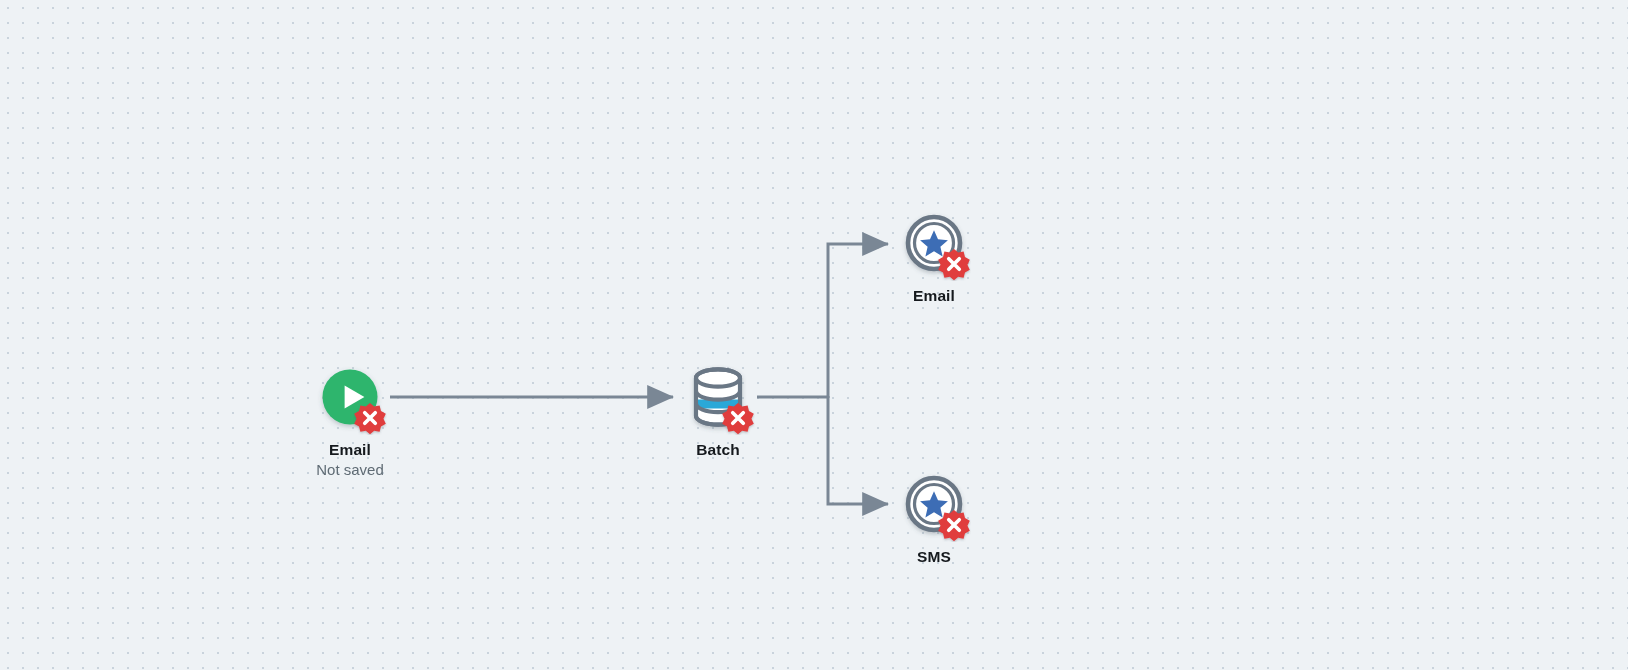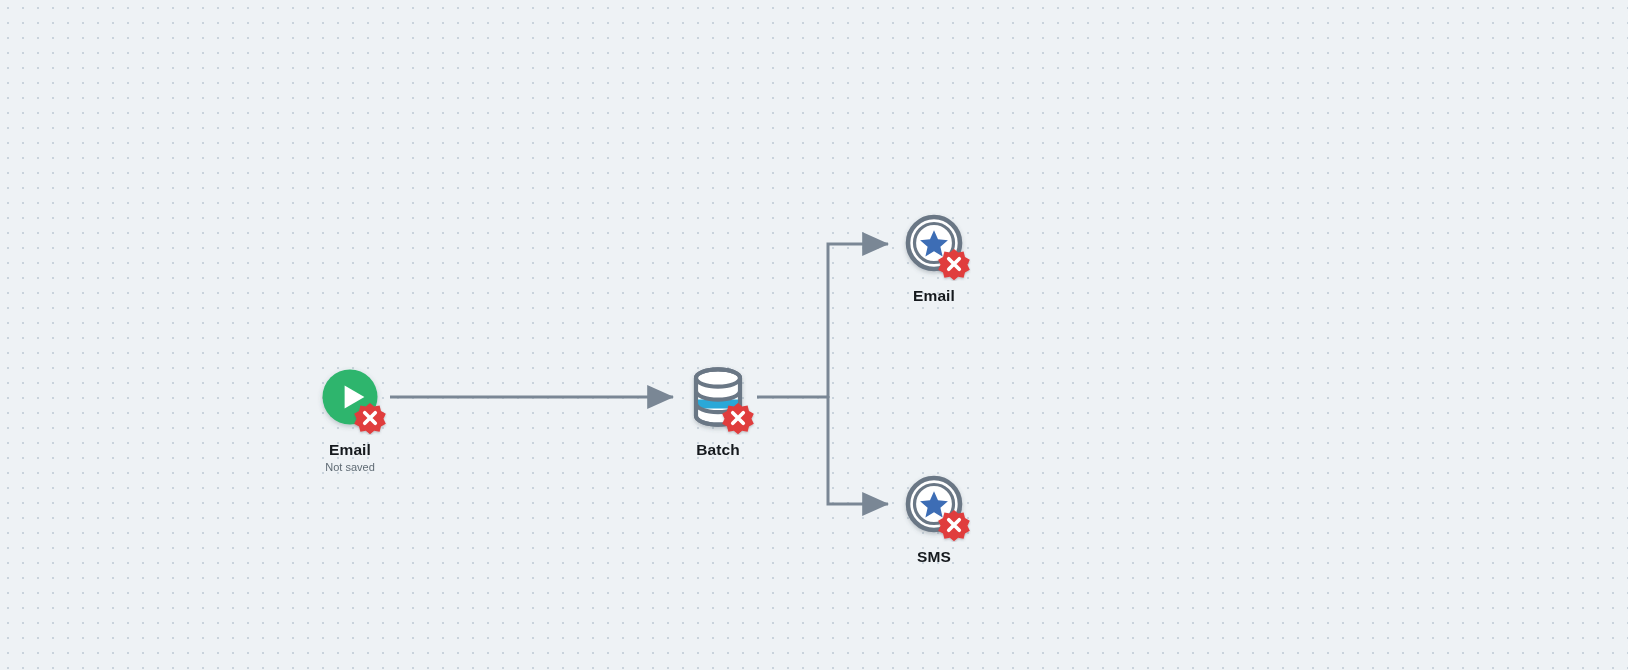--- a/index.html
+++ b/index.html
@@ -67,21 +67,21 @@
     margin-top: 4px;
     line-height: 1.22;
   }
   .node-title {
     font-size: 15.5px;
     font-weight: bold;
     color: #15191d;
     letter-spacing: 0.1px;
   }
   .node-sub {
-    font-size: 11px;
+    font-size: 15px;
     font-weight: normal;
     color: #5f6b74;
     margin-top: 1px;
   }
 
   
   #node-manual { left: 350px; top: 357px; }
   #node-batch  { left: 718px; top: 357px; }
   #node-email  { left: 934px; top: 203px; }
   #node-sms    { left: 934px; top: 464px; }

